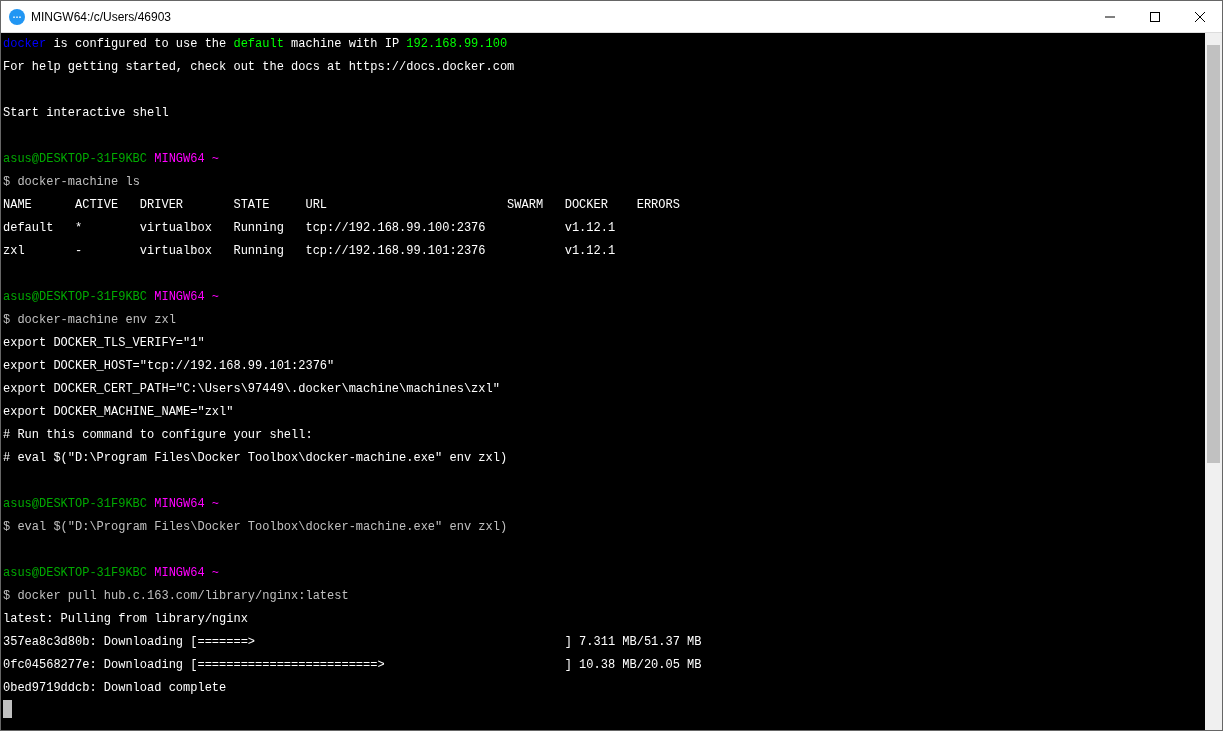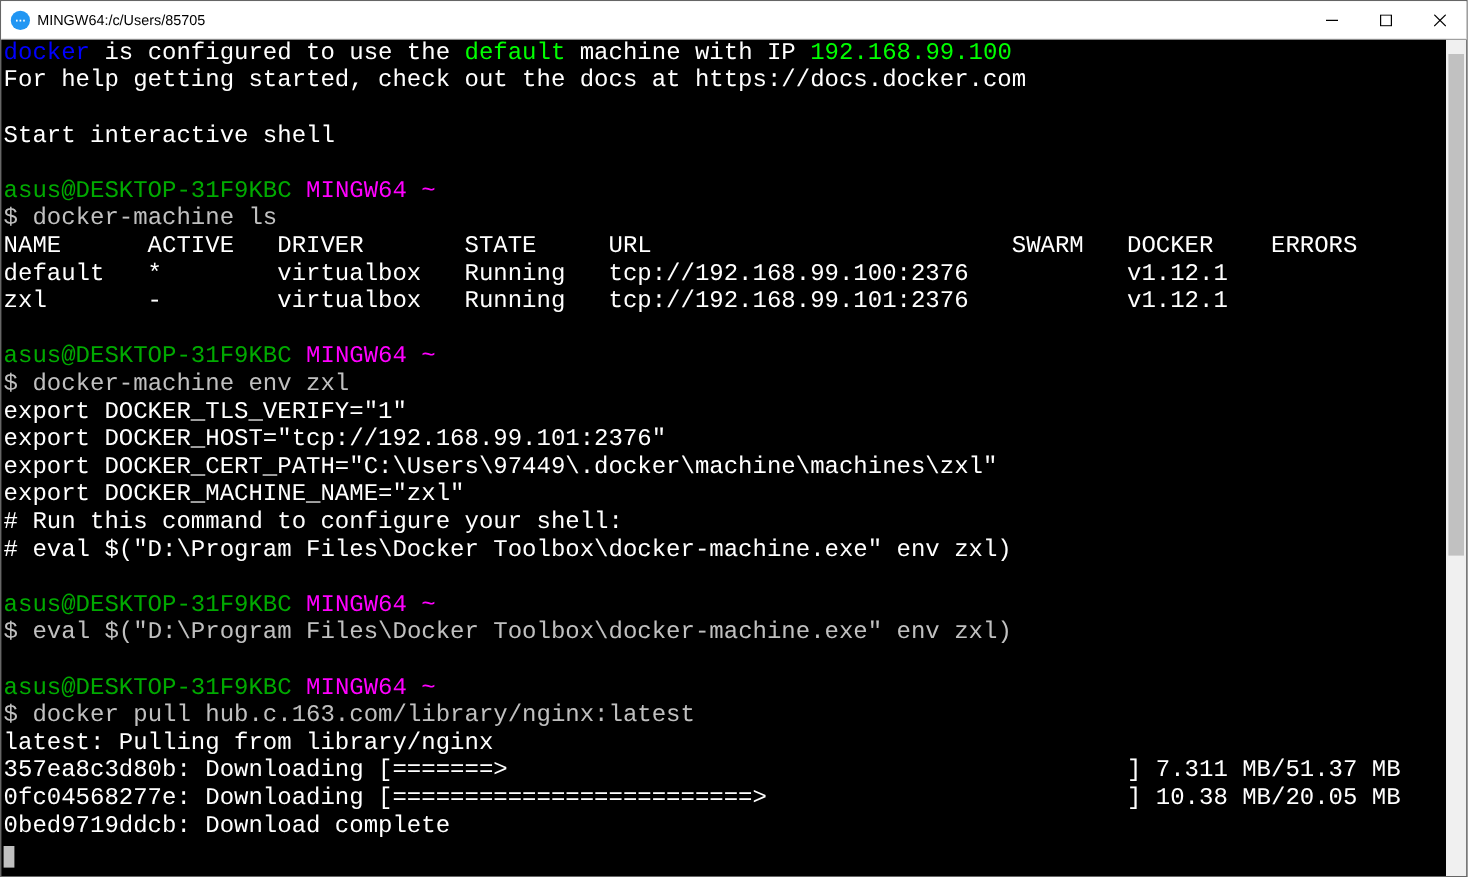--- a/index.html
+++ b/index.html
@@ -44,21 +44,21 @@
   .terminal-wrap {
     flex: 1;
     display: flex;
     background: #000;
     overflow: hidden;
   }
   .terminal {
     flex: 1;
     padding: 0 2px;
     color: #c0c0c0;
-    font-size: 20px;
+    font-size: 12px;
     line-height: 23px;
     white-space: pre;
     overflow: hidden;
   }
   .scrollbar {
     width: 17px;
     background: #f0f0f0;
     position: relative;
   }
   .scroll-thumb {
@@ -81,21 +81,21 @@
     vertical-align: text-bottom;
   }
 </style>
 </head>
 <body>
 
 <div class="window">
 
   <div class="titlebar">
     <div class="app-icon">⋯</div>
-    <span>MINGW64:/c/Users/85705</span>
+    <span>MINGW64:/c/Users/46903</span>
     <div class="spacer"></div>
     <div class="winbtn">
       <svg viewBox="0 0 10 10">
           <line x1="0" y1="5" x2="10" y2="5" stroke="#000" stroke-width="1"></line>
         </svg>
     </div>
     <div class="winbtn">
       <svg viewBox="0 0 10 10">
           <rect x="0.5" y="0.5" width="9" height="9" fill="none" stroke="#000" stroke-width="1"></rect>
         </svg>

